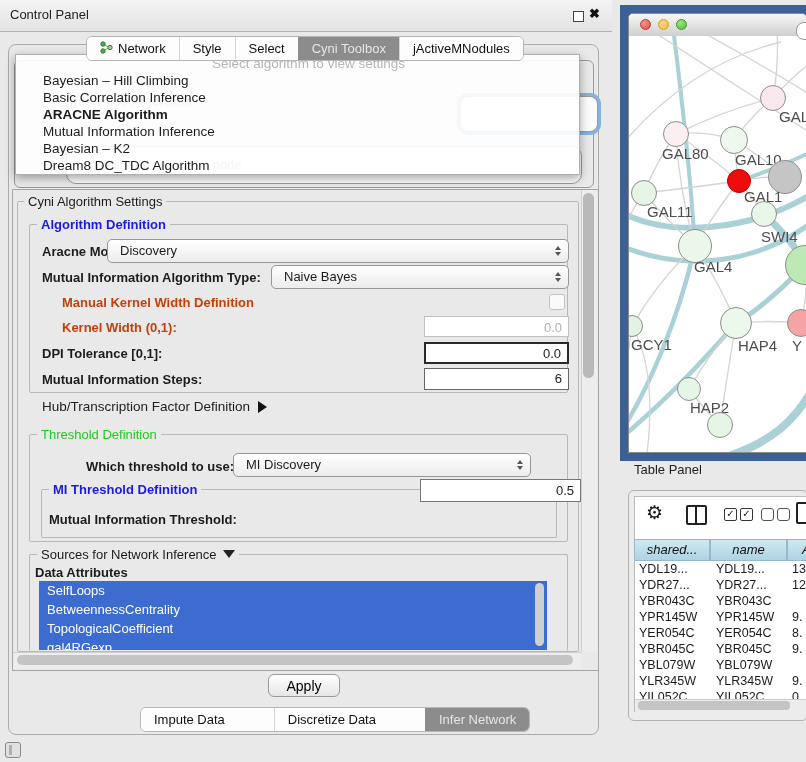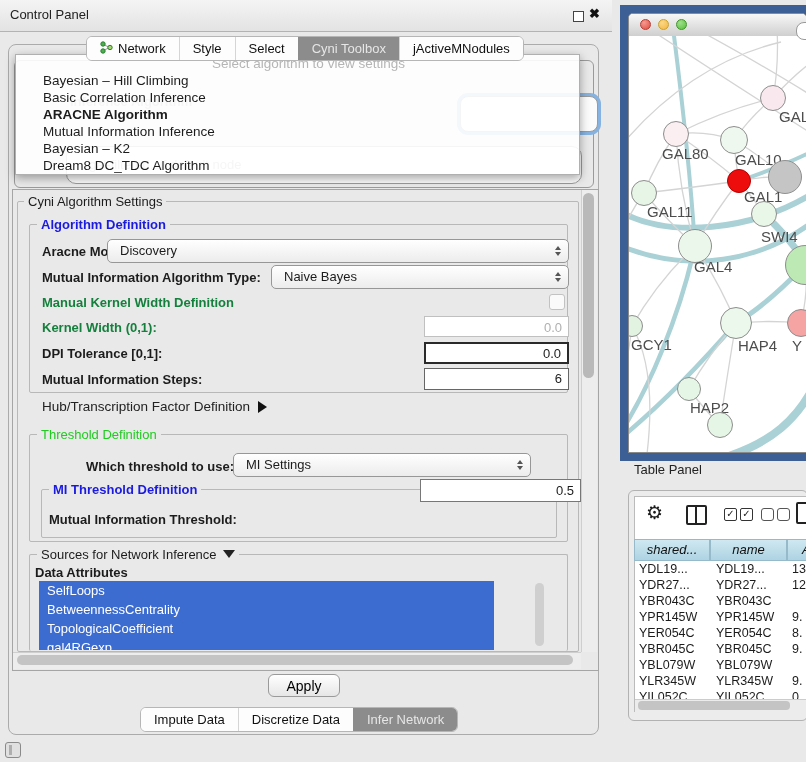--- a/index.html
+++ b/index.html
@@ -33,36 +33,36 @@
   .viewport{position:absolute;left:12px;top:189px;width:585px;height:480px;border:1px solid #a5a5a5;background:#e9e9e9;}
   .vscroll{position:absolute;left:581px;top:190px;width:15px;height:462px;background:#ededed;border-left:1px solid #cfcfcf;}
   .vthumb{position:absolute;left:583px;top:193px;width:11px;height:185px;background:#b9b9b9;border-radius:6px;}
   .hscroll{position:absolute;left:13px;top:652px;width:568px;height:16px;background:#ededed;border-top:1px solid #cfcfcf;}
   .hthumb{position:absolute;left:17px;top:655px;width:556px;height:10px;background:#c4c4c4;border-radius:5px;}
   .group{position:absolute;border:1px solid #b8b8b8;border-radius:2px;}
   .gtitle{position:absolute;background:#e9e9e9;padding:0 4px;font-size:13px;white-space:nowrap;z-index:2;}
   .blue{color:#1a1ae0;font-weight:bold;text-align:center;}
   .green{color:#1ecb1e;}
   .flabel{position:absolute;font-weight:bold;font-size:13px;white-space:nowrap;}
-  .dis{color:#15803d;}
+  .dis{color:#c2410c;margin-left:20px;}
   .combo{position:absolute;height:24px;border:1px solid #979797;border-radius:5px;
     background:linear-gradient(#ffffff,#ececec);font-size:13px;line-height:22px;padding-left:12px;
     box-sizing:border-box;white-space:nowrap;}
   .arrows{position:absolute;right:7px;top:50%;transform:translateY(-50%);display:flex;flex-direction:column;gap:2px;}
   .arrows i{display:block;width:0;height:0;border-left:3.5px solid transparent;border-right:3.5px solid transparent;}
   .arrows .up{border-bottom:4px solid #555;}
   .arrows .dn{border-top:4px solid #555;}
   .field{position:absolute;box-sizing:border-box;background:#fff;font-size:13px;text-align:right;padding:0 6px;}
   .checkbox{position:absolute;width:14px;height:14px;border:1px solid #c2c2c2;border-radius:3px;background:#fafafa;}
   .hub-row{position:absolute;font-size:13.5px;color:#222;white-space:nowrap;}
   .tri-right{display:inline-block;width:0;height:0;border-top:6px solid transparent;border-bottom:6px solid transparent;
     border-left:9px solid #111;margin-left:8px;vertical-align:-2px;}
   .tri-down{display:inline-block;width:0;height:0;border-left:6px solid transparent;border-right:6px solid transparent;
     border-top:8px solid #222;margin-left:6px;vertical-align:1px;}
-  .attr-list{position:absolute;left:39px;top:581px;width:455px;height:69px;background:#3d6cd1;overflow:hidden;}
+  .attr-list{position:absolute;left:39px;top:581px;width:508px;height:69px;background:#3d6cd1;overflow:hidden;}
   .attr-item{height:19px;line-height:19px;color:#fff;padding-left:8px;font-size:13px;}
   .list-scroll{position:absolute;left:535px;top:583px;width:9px;height:63px;background:#cfcfcf;border-radius:5px;z-index:2;}
   .apply-btn{position:absolute;left:268px;top:674px;width:72px;height:23px;border:1px solid #9a9a9a;border-radius:6px;
     background:linear-gradient(#ffffff,#e6e6e6);font-size:14px;font-family:"Liberation Sans",sans-serif;}
   .dock-ico{position:absolute;left:5px;top:742px;width:14px;height:14px;border:1px solid #8a8a8a;border-radius:3px;background:#e0e0e0;}
   .dock-ico::after{content:"";position:absolute;left:3px;top:2px;bottom:2px;width:3px;background:#aeaeae;}
   
   .net-frame{position:absolute;left:620px;top:5px;width:186px;height:456px;background:#3c6096;}
   .net-window{position:absolute;left:628px;top:13px;width:179px;height:440px;background:#fff;border:1px solid #8a8a8a;
     border-radius:5px 5px 0 0;box-sizing:border-box;overflow:hidden;}
@@ -194,21 +194,21 @@
 
   <div class="hub-row" style="left:42px;top:399px;">
     <span>Hub/Transcription Factor Definition</span><span class="tri-right"></span>
   </div>
 
   <div class="group" style="left:29px;top:434px;width:537px;height:106px;"></div>
   <div class="gtitle green" style="left:37px;top:427px;">Threshold Definition</div>
 
   <div class="flabel" style="left:86px;top:459px;">Which threshold to use:</div>
   <div class="combo" style="left:233px;top:453px;width:298px;">
-    <span>MI Settings</span>
+    <span>MI Discovery</span>
     <span class="arrows">
         <i class="up"></i>
         <i class="dn"></i>
       </span>
   </div>
 
   <div class="group" style="left:41px;top:489px;width:514px;height:47px;"></div>
   <div class="gtitle blue" style="left:49px;top:482px;">MI Threshold Definition</div>
   <div class="flabel" style="left:49px;top:512px;">Mutual Information Threshold:</div>
   <div class="field" style="left:420px;top:479px;width:161px;height:23px;line-height:21px;border:1px solid #777;text-align:right;">0.5</div>
@@ -221,21 +221,21 @@
   <div class="attr-list">
     <div class="attr-item">SelfLoops</div>
     <div class="attr-item">BetweennessCentrality</div>
     <div class="attr-item">TopologicalCoefficient</div>
     <div class="attr-item">gal4RGexp</div>
   </div>
   <div class="list-scroll"></div>
 
   <button class="apply-btn">Apply</button>
 
-  <div class="tabstrip" style="left:140px;top:707px;">
+  <div class="tabstrip" style="left:140px;top:707px;gap:36px;">
     <div class="tab">
       <span>Impute Data</span>
     </div>
     <div class="tab">
       <span>Discretize Data</span>
     </div>
     <div class="tab sel">
       <span>Infer Network</span>
     </div>
   </div>

